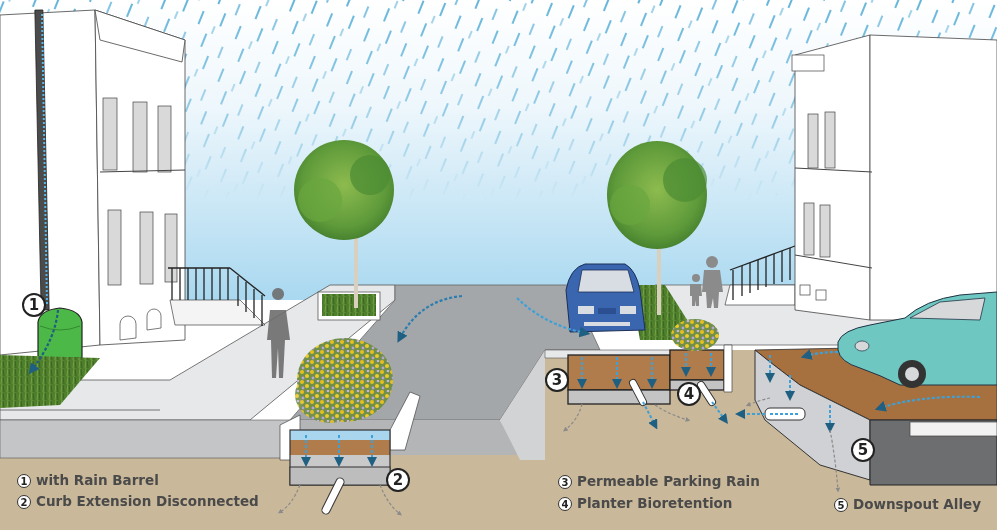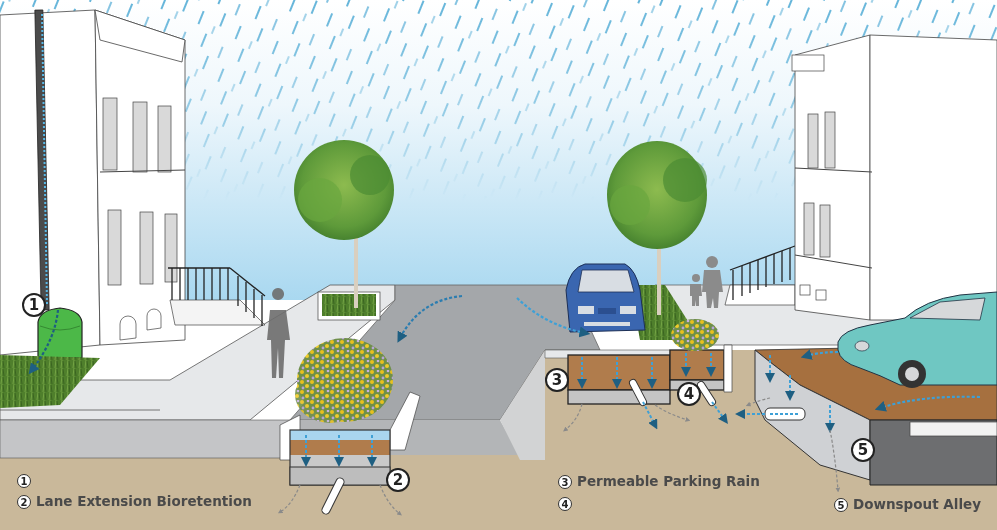--- a/index.html
+++ b/index.html
@@ -262,35 +262,37 @@
   <div class="callout" style="left:22px;top:293px;">1</div>
   <div class="callout" style="left:386px;top:468px;">2</div>
   <div class="callout" style="left:545px;top:368px;">3</div>
   <div class="callout" style="left:677px;top:382px;">4</div>
   <div class="callout" style="left:851px;top:438px;">5</div>
 
   <div class="legend" style="left:17px;top:473px;">
     <div class="row">
       <span class="num">1</span>
       <div>
+        <div>with Rain Barrel</div>
       </div>
     </div>
     <div class="row">
       <span class="num">2</span>
-      <span>Lane Extension Bioretention</span>
+      <span>Curb Extension Disconnected</span>
     </div>
   </div>
 
   <div class="legend" style="left:558px;top:474px;">
     <div class="row" style="margin-bottom:7px;">
       <span class="num">3</span>
       <span>Permeable Parking Rain</span>
     </div>
     <div class="row">
       <span class="num">4</span>
+      <span>Planter Bioretention</span>
     </div>
   </div>
 
   <div class="legend" style="left:834px;top:497px;">
     <div class="row">
       <span class="num">5</span>
       <span>Downspout Alley</span>
     </div>
   </div>
 </div>

